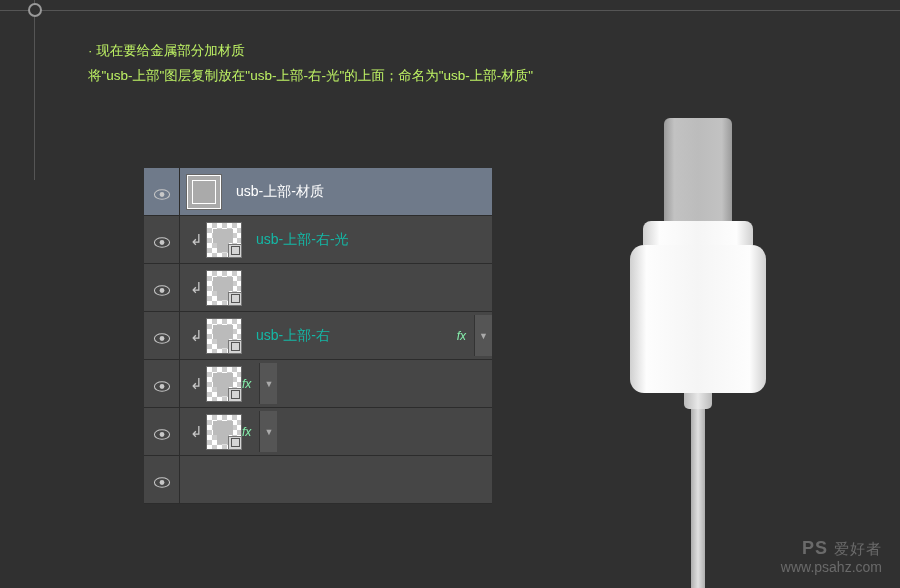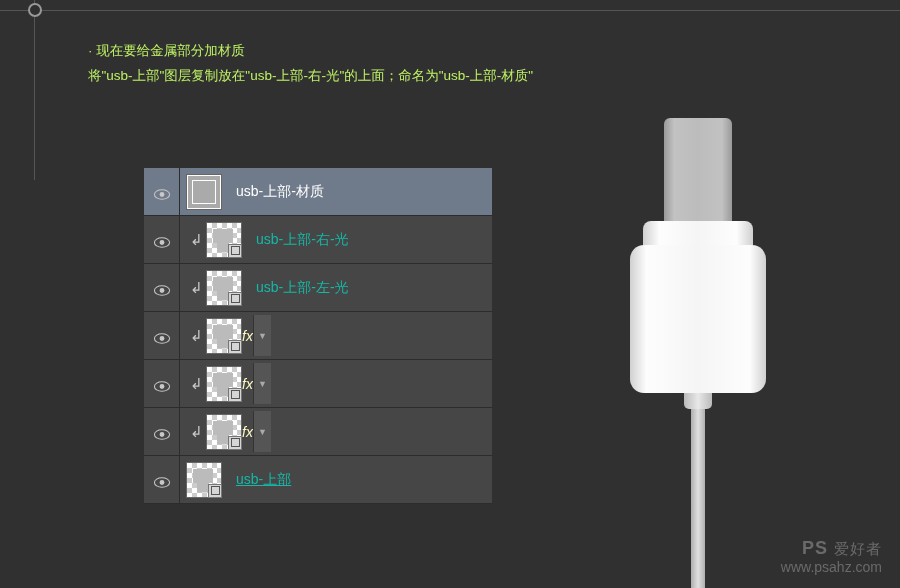--- a/index.html
+++ b/index.html
@@ -148,24 +148,24 @@
     }
     .layer-name {
       color: #14b8a6;
       font-size: 14px;
       margin-left: 14px;
       flex: 1;
     }
     .layer-name.under { text-decoration: underline; }
     .layer-row.selected .layer-name { color: #fff; }
     .fx-col {
-      color: #fef9c3;
+      color: #86efac;
       font-style: italic;
-      font-size: 14px;
-      margin-right: 0;
+      font-size: 12px;
+      margin-right: 8px;
     }
     .dd-col {
       width: 18px;
       height: 41px;
       background: #555;
       border-left: 1px solid #333;
       display: flex;
       align-items: center;
       justify-content: center;
       color: #aaa;
@@ -275,36 +275,36 @@
             <ellipse cx="12" cy="8" rx="11" ry="7" fill="none" stroke="#c8c8c8" stroke-width="1.5"></ellipse>
             <circle cx="12" cy="8" r="3.5" fill="#c8c8c8"></circle>
           </svg></span>
       </div>
       <div class="layer-content" style="padding-left: 4px;">
         <span class="clip-arrow">↲</span>
         <div class="thumb">
           <div class="poly"></div>
           <div class="vec-badge"></div>
         </div>
-        <span class="layer-name">usb-上部-左-光</span>
-      </div>
-    </div>
-    <div class="layer-row">
-      <div class="vis-col">
-        <span class="eye-icon"><svg viewBox="0 0 24 16">
-            <ellipse cx="12" cy="8" rx="11" ry="7" fill="none" stroke="#c8c8c8" stroke-width="1.5"></ellipse>
-            <circle cx="12" cy="8" r="3.5" fill="#c8c8c8"></circle>
-          </svg></span>
-      </div>
-      <div class="layer-content" style="padding-left: 4px;">
-        <span class="clip-arrow">↲</span>
-        <div class="thumb">
-          <div class="poly"></div>
-          <div class="vec-badge"></div>
-        </div>
+      </div>
+    </div>
+    <div class="layer-row">
+      <div class="vis-col">
+        <span class="eye-icon"><svg viewBox="0 0 24 16">
+            <ellipse cx="12" cy="8" rx="11" ry="7" fill="none" stroke="#c8c8c8" stroke-width="1.5"></ellipse>
+            <circle cx="12" cy="8" r="3.5" fill="#c8c8c8"></circle>
+          </svg></span>
+      </div>
+      <div class="layer-content" style="padding-left: 4px;">
+        <span class="clip-arrow">↲</span>
+        <div class="thumb">
+          <div class="poly"></div>
+          <div class="vec-badge"></div>
+        </div>
+        <span class="layer-name">usb-上部-右</span>
         <span class="fx-col">fx</span>
         <div class="dd-col">▼</div>
       </div>
     </div>
     <div class="layer-row">
       <div class="vis-col">
         <span class="eye-icon"><svg viewBox="0 0 24 16">
             <ellipse cx="12" cy="8" rx="11" ry="7" fill="none" stroke="#c8c8c8" stroke-width="1.5"></ellipse>
             <circle cx="12" cy="8" r="3.5" fill="#c8c8c8"></circle>
           </svg></span>
@@ -335,27 +335,20 @@
         <span class="fx-col">fx</span>
         <div class="dd-col">▼</div>
       </div>
     </div>
     <div class="layer-row">
       <div class="vis-col">
         <span class="eye-icon"><svg viewBox="0 0 24 16">
             <ellipse cx="12" cy="8" rx="11" ry="7" fill="none" stroke="#c8c8c8" stroke-width="1.5"></ellipse>
             <circle cx="12" cy="8" r="3.5" fill="#c8c8c8"></circle>
           </svg></span>
-      </div>
-      <div class="layer-content">
-        <div class="thumb">
-          <div class="poly"></div>
-          <div class="vec-badge"></div>
-        </div>
-        <span class="layer-name under">usb-上部</span>
       </div>
     </div>
   </div>
 
 <div class="usb">
   <div class="usb-tip"></div>
   <div class="usb-collar"></div>
   <div class="usb-body"></div>
   <div class="usb-neck"></div>
   <div class="usb-cable"></div>

